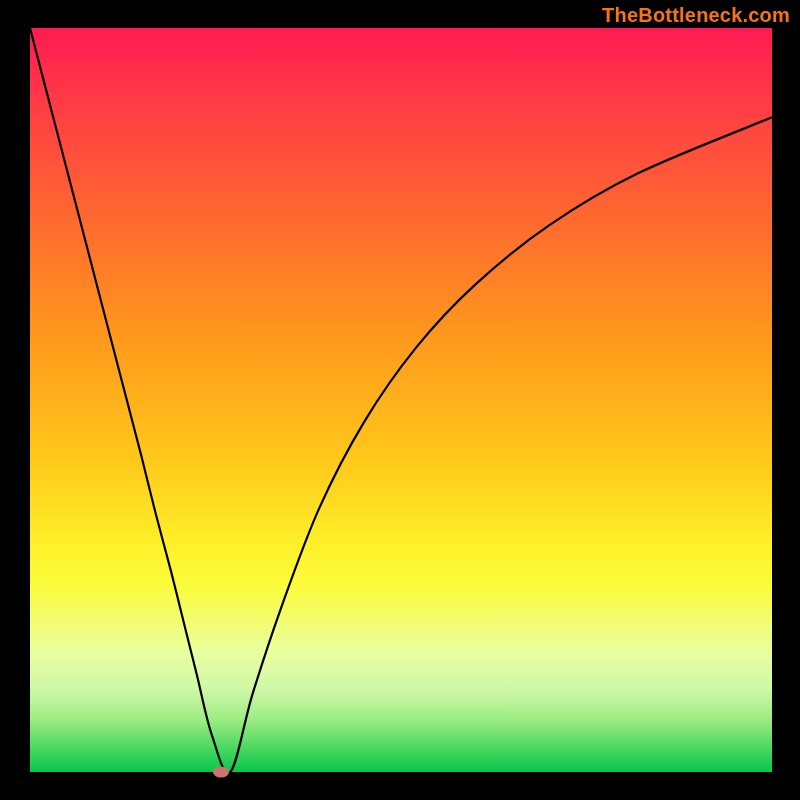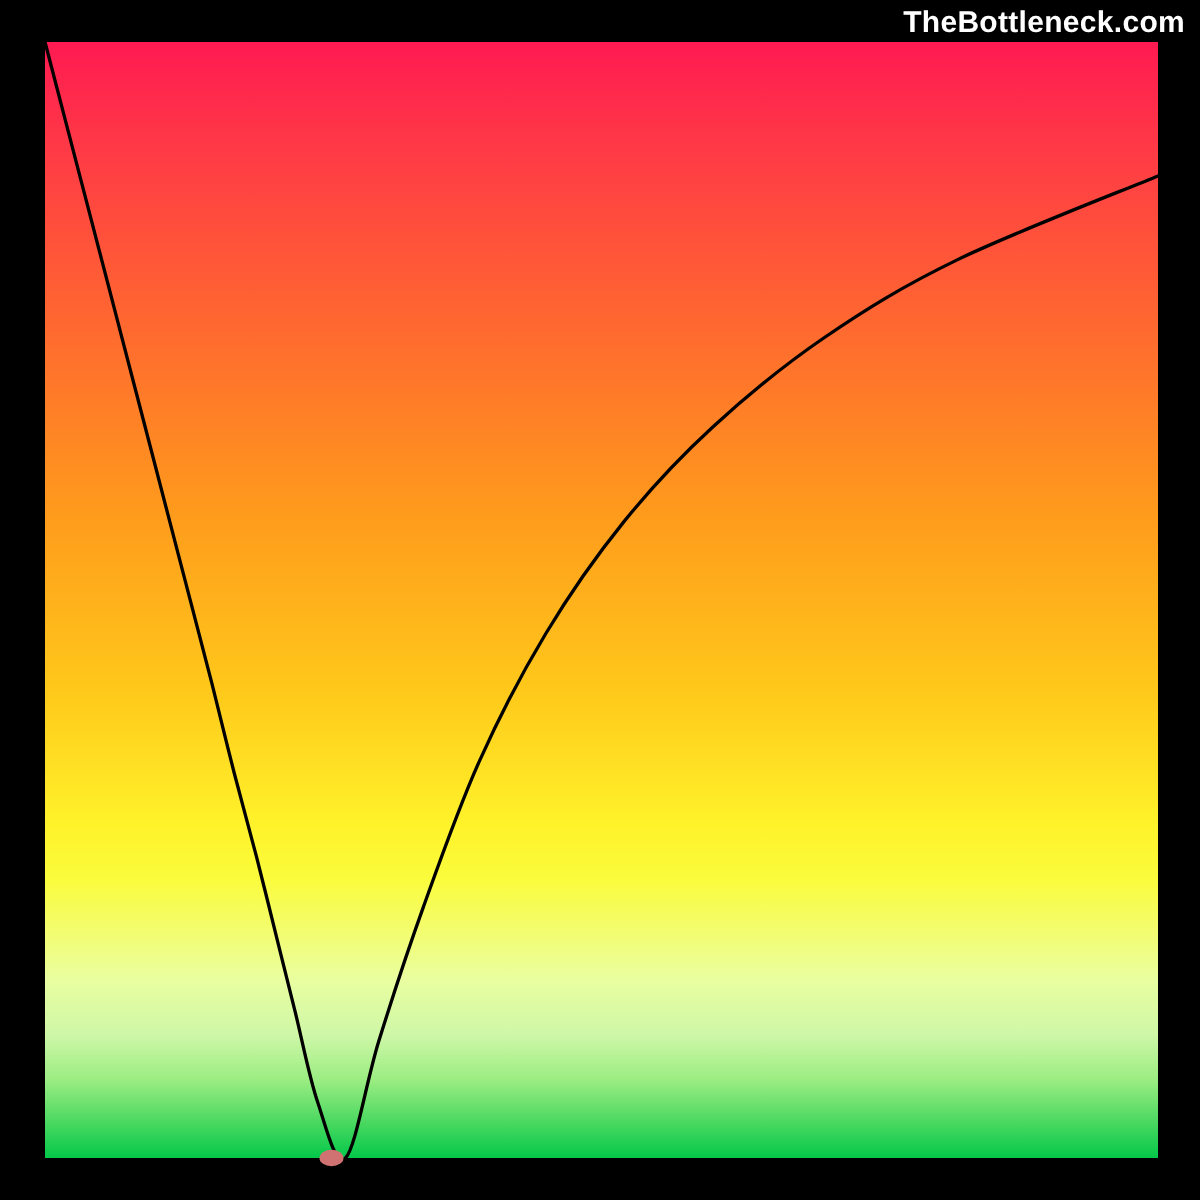--- a/index.html
+++ b/index.html
@@ -40,21 +40,21 @@
       #46d75f 97%,
       #04c84a 100%);
   }
   .watermark {
     position: absolute;
     top: 4px;
     right: 10px;
     font-family: Arial, Helvetica, sans-serif;
     font-size: 20px;
     font-weight: 600;
-    color: #ffffff;
+    color: #f97316;
     letter-spacing: 0.2px;
   }
   .curve-svg {
     position: absolute;
     left: 30px;
     top: 28px;
     width: 742px;
     height: 744px;
     overflow: visible;
   }

